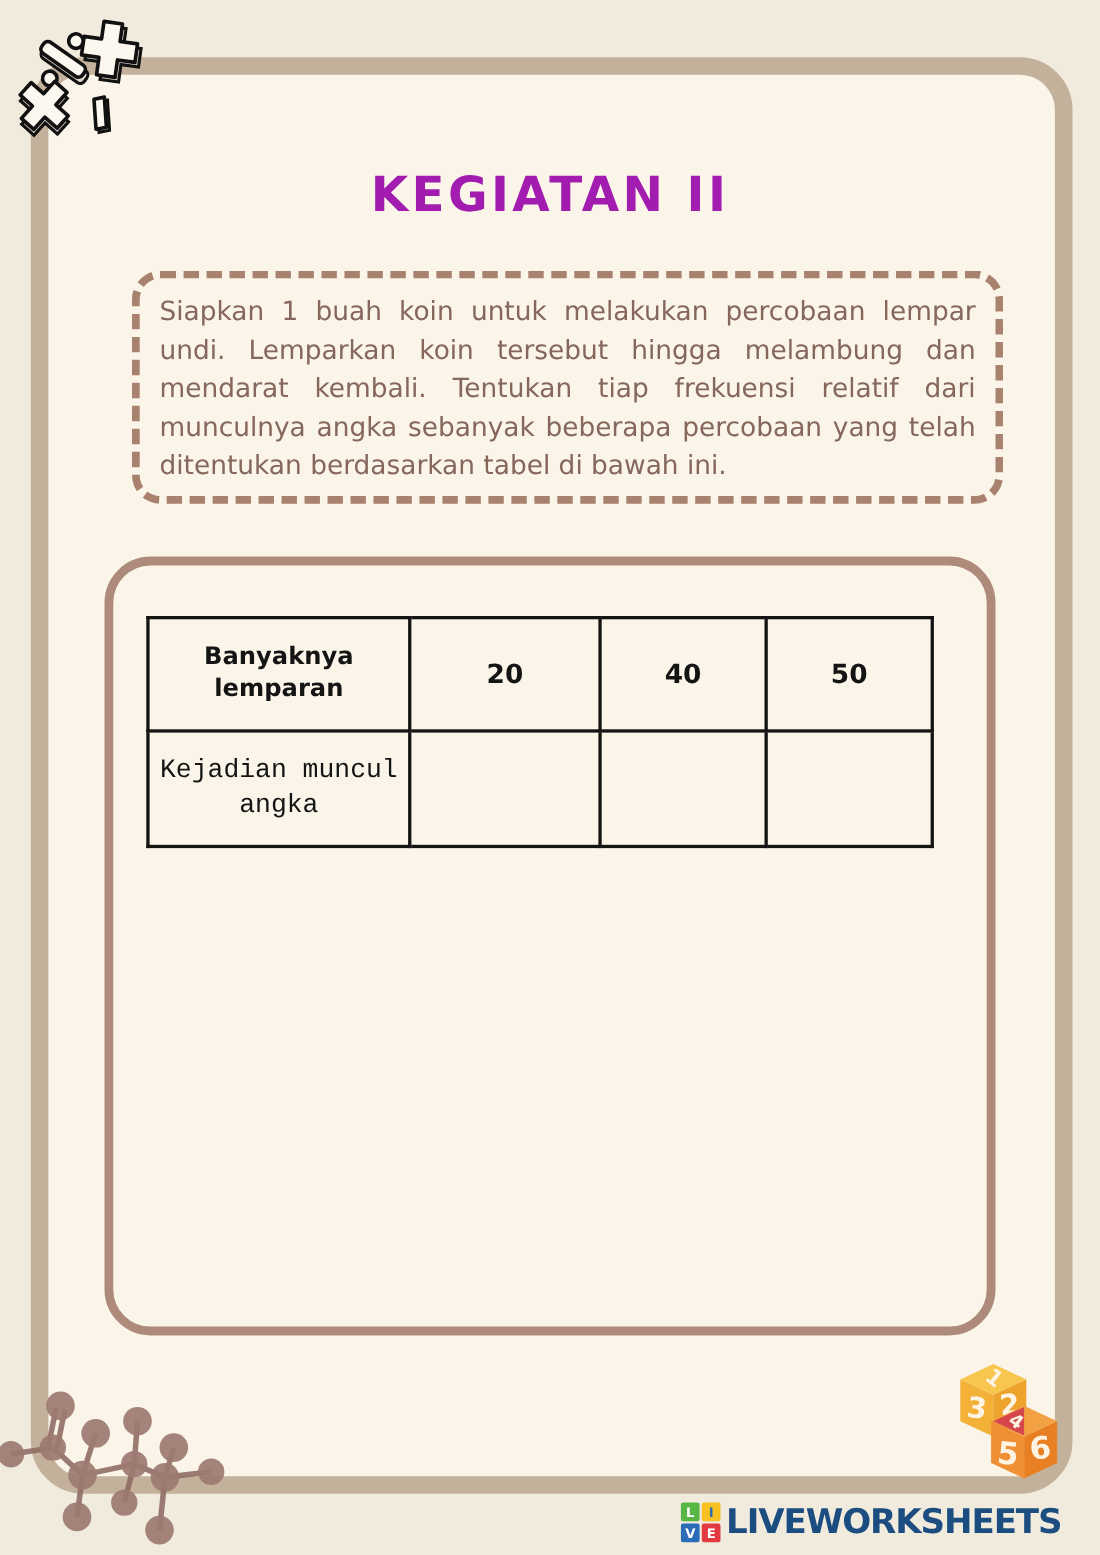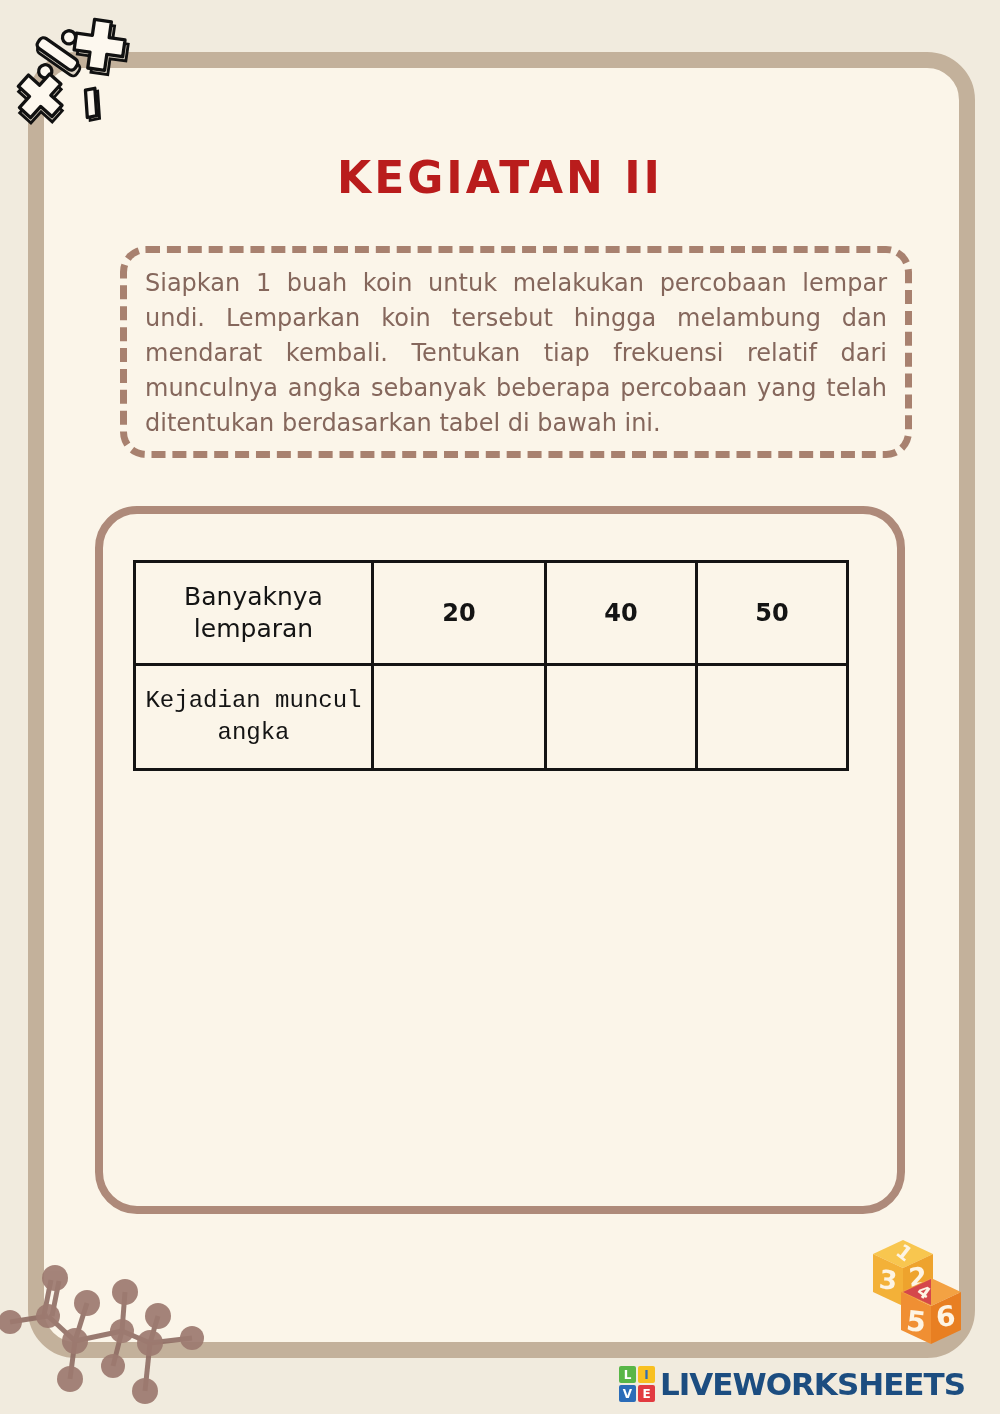--- a/index.html
+++ b/index.html
@@ -15,21 +15,21 @@
     box-sizing:border-box;
     border:16px solid #c3b19b;
     border-radius:48px;
     background:#fbf5e9;
   }
   .page-title{
     position:absolute;left:0;top:152px;width:1000px;
     text-align:center;
     font-size:44px;font-weight:bold;
     letter-spacing:3px;
-    color:#b91c1c;
+    color:#a21caf;
   }
   .instructions{
     position:absolute;left:120px;top:246px;width:792px;height:212px;
     box-sizing:border-box;
     border:7px dashed #a8816f;
     border-radius:26px;
     padding:13px 18px;
     font-size:24px;line-height:35px;
     color:#85675c;
     text-align:justify;
@@ -48,21 +48,21 @@
     table-layout:fixed;
   }
   table.trials td{
     border:3px solid #141414;
     text-align:center;vertical-align:middle;
     padding:0 8px;
     color:#141414;
   }
   tr.hdr td{height:100px;}
   tr.ans td{height:102px;}
-  .hdr-label{font-size:25px;font-weight:normal;line-height:1.3;}
+  .hdr-label{font-size:22px;font-weight:bold;line-height:1.3;}
   .hdr-num{font-size:24px;font-weight:bold;}
   .row-label{font-size:24px;line-height:1.35;font-family:Liberation Mono, monospace;}
   .doodle{position:absolute;left:10px;top:8px;}
   .molecule{position:absolute;left:0;top:1255px;}
   .dice{position:absolute;left:853px;top:1234px;}
   .footer-logo{
     position:absolute;top:1366px;right:35px;
     display:flex;align-items:center;gap:5px;
   }
   .logo-grid{

